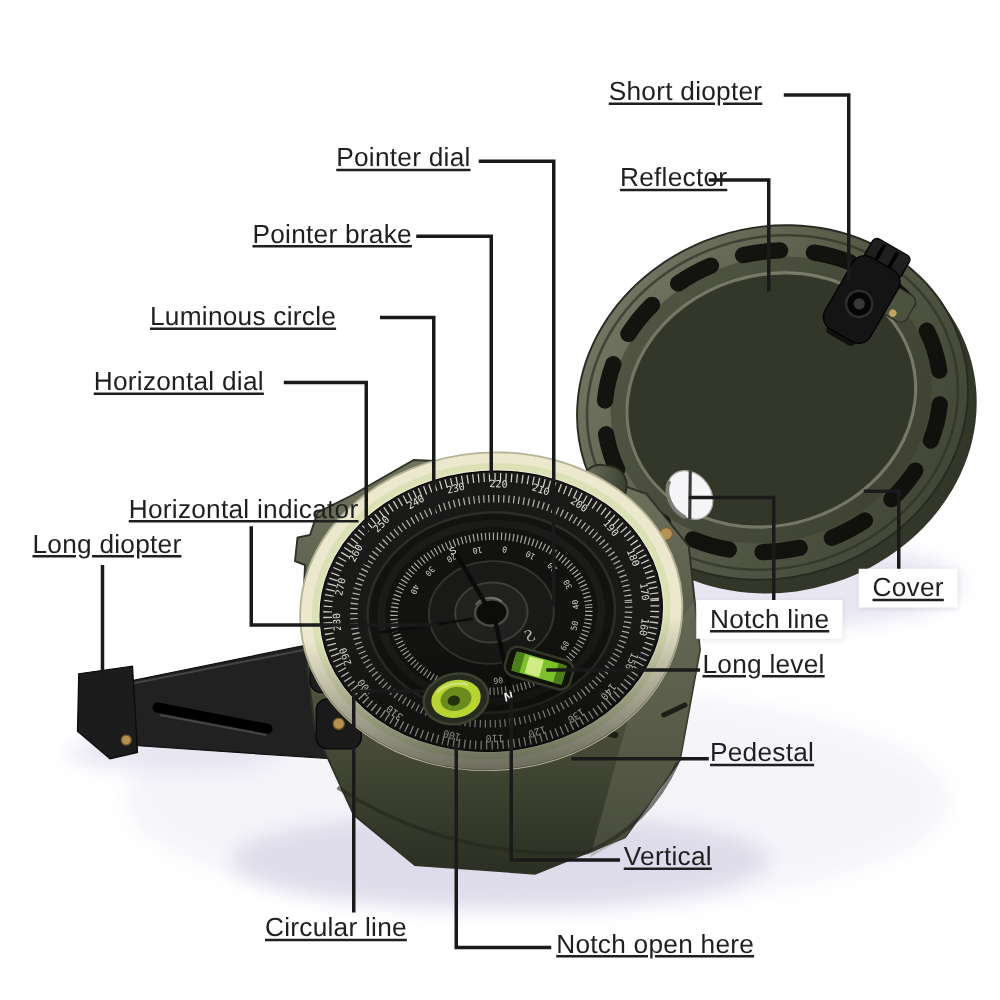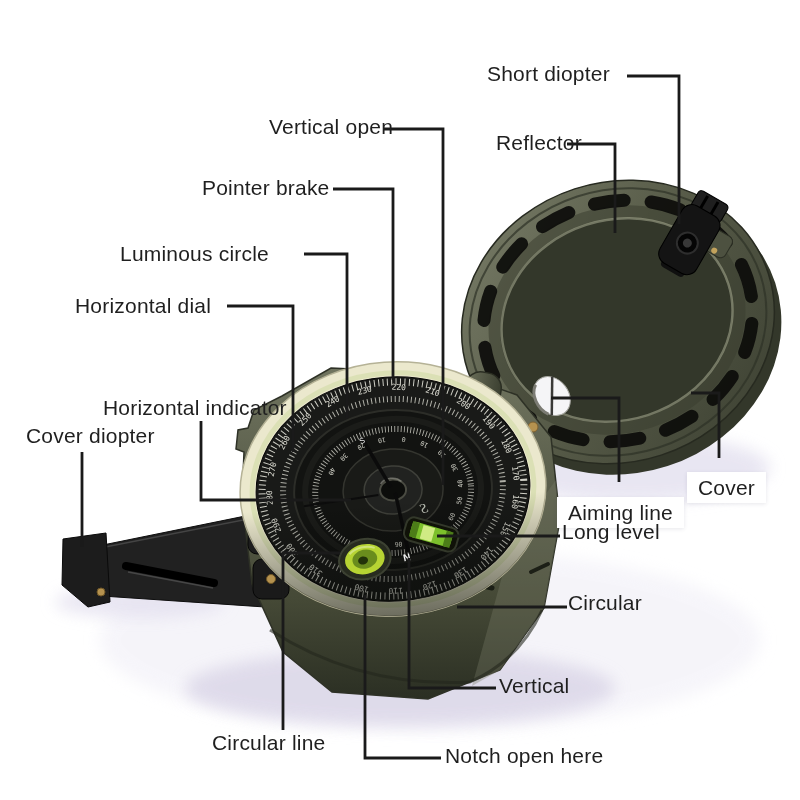--- a/index.html
+++ b/index.html
@@ -1,19 +1,19 @@
 <!DOCTYPE html>
 <html><head>
 <meta charset="utf-8">
 <style>
   html,body{margin:0;padding:0;width:800px;height:800px;background:#ffffff;overflow:hidden;}
   .stage{position:relative;width:800px;height:800px;font-family:"Liberation Sans",sans-serif;}
   .stage svg{position:absolute;left:0;top:0;}
-  .lbl{position:absolute;font-size:21px;color:#1f1f1f;letter-spacing:.2px;white-space:nowrap;line-height:1.1;}
-  .lbl.boxed{background:#ffffff;padding:4px 11px;box-shadow:0 1px 4px rgba(60,60,90,.12);margin-top:17px;}
+  .lbl{position:absolute;font-size:21px;color:#1f1f1f;letter-spacing:.2px;white-space:nowrap;line-height:1.1;text-decoration:underline;}
+  .lbl.boxed{background:#ffffff;padding:4px 11px;box-shadow:0 1px 4px rgba(60,60,90,.12);}
   .dialnum text{text-anchor:middle;font-family:"DejaVu Sans Mono","Liberation Mono",monospace;}
   .dialnum.h text{font-size:8px;fill:#e0e0d6;}
   .dialnum.v text{font-size:6.5px;fill:#cfcfc5;}
   .leader{fill:none;stroke:#1a1a1a;stroke-width:2.8;}
 </style>
 </head>
 <body>
 
 <div class="stage">
 <svg width="800" height="800" viewBox="0 0 800 800">
@@ -212,28 +212,28 @@
     <path class="leader" d="M437,536 H560"></path>
     <path class="leader" d="M457,607 H567"></path>
     <path class="leader" d="M409,558 V688 H496"></path>
     <path class="leader" d="M340,553 H283 V730"></path>
     <path class="leader" d="M365,595 V758 H441"></path>
   </g>
 </svg>
 
 <div>
   <div class="lbl" style="left:487px;top:62px">Short diopter</div>
-  <div class="lbl" style="left:269px;top:115px">Vertical open</div>
+  <div class="lbl" style="left:269px;top:115px">Pointer dial</div>
   <div class="lbl" style="left:496px;top:131px">Reflector</div>
   <div class="lbl" style="left:202px;top:176px">Pointer brake</div>
   <div class="lbl" style="left:120px;top:242px">Luminous circle</div>
   <div class="lbl" style="left:75px;top:294px">Horizontal dial</div>
   <div class="lbl" style="left:103px;top:396px">Horizontal indicator</div>
-  <div class="lbl" style="left:26px;top:424px">Cover diopter</div>
+  <div class="lbl" style="left:26px;top:424px">Long diopter</div>
   <div class="lbl boxed" style="left:687px;top:455px">Cover</div>
-  <div class="lbl boxed" style="left:557px;top:480px">Aiming line</div>
+  <div class="lbl boxed" style="left:557px;top:480px">Notch line</div>
   <div class="lbl" style="left:562px;top:520px">Long level</div>
-  <div class="lbl" style="left:568px;top:591px">Circular</div>
+  <div class="lbl" style="left:568px;top:591px">Pedestal</div>
   <div class="lbl" style="left:499px;top:674px">Vertical</div>
   <div class="lbl" style="left:212px;top:731px">Circular line</div>
   <div class="lbl" style="left:445px;top:744px">Notch open here</div>
 </div>
 </div>
 
 </body></html>

